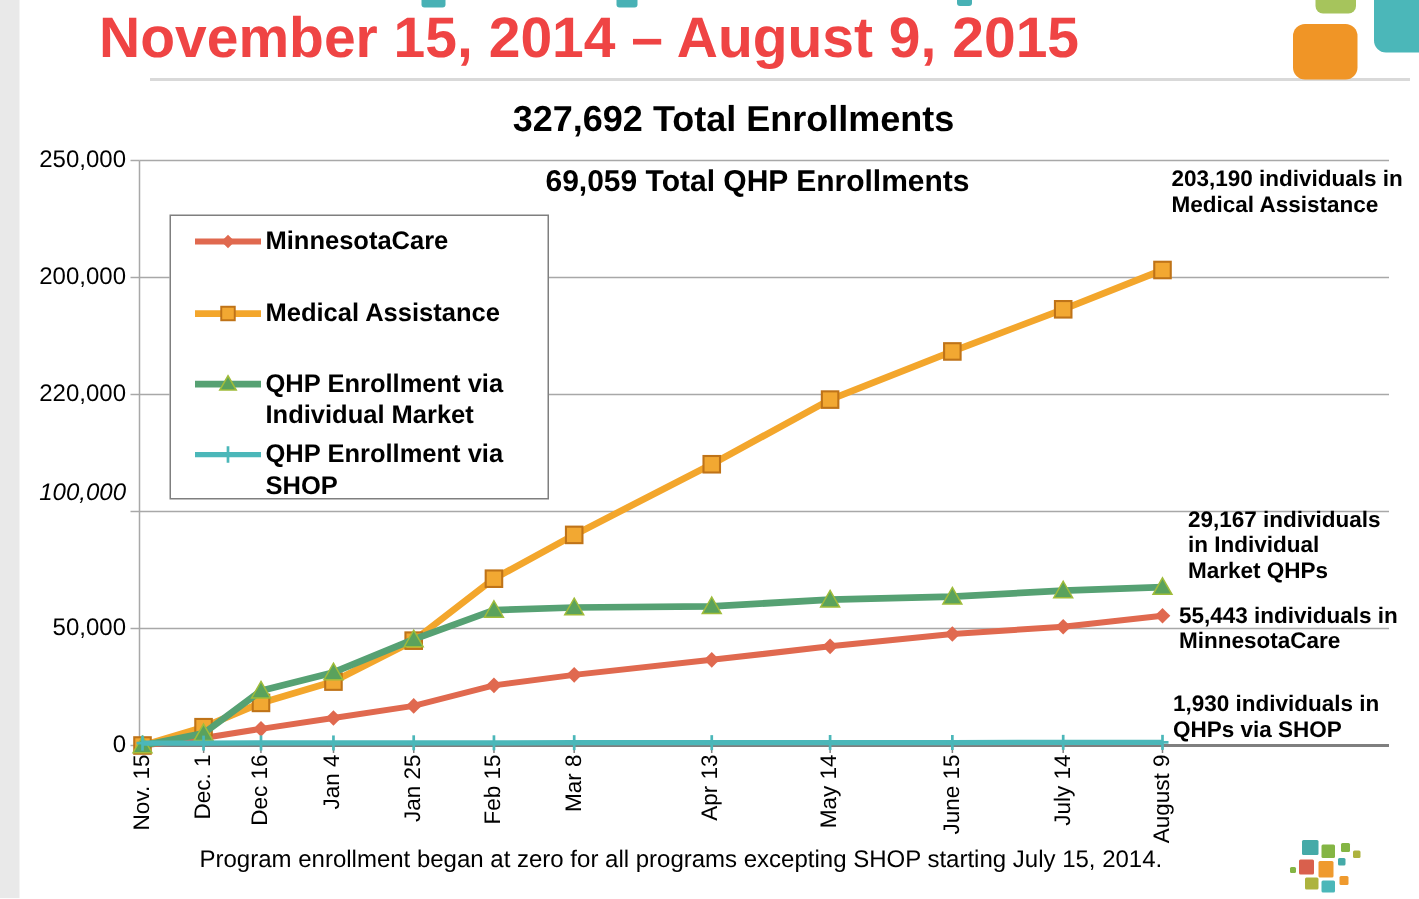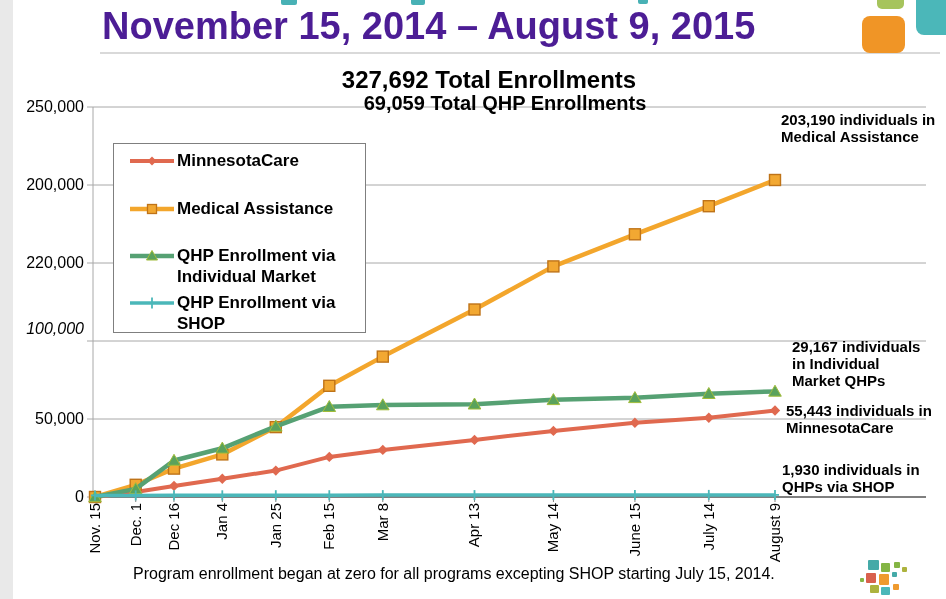--- a/index.html
+++ b/index.html
@@ -1,29 +1,29 @@
 <!DOCTYPE html>
 <html><head>
 <meta charset="utf-8">
 <style>
   html,body{margin:0;padding:0;background:#fff;}
   #stage{position:relative;width:946px;height:599px;background:#fff;overflow:hidden;
          font-family:"Liberation Sans",sans-serif;color:#000;}
   .abs{position:absolute;}
   #left-strip{left:0;top:0;width:13px;height:599px;background:#e9e9e9;}
-  #heading{left:66px;top:5px;width:720px;font-size:38px;font-weight:bold;color:#4c1d95;
-           letter-spacing:0px;white-space:nowrap;margin-left:36px;}
+  #heading{left:66px;top:5px;width:720px;font-size:38px;font-weight:bold;color:#ef4444;
+           letter-spacing:0px;white-space:nowrap;}
   #heading-divider{left:100px;top:52px;width:840px;height:2px;background:#d9d9d9;}
   .top-frag{top:0;height:5px;background:#48b1b5;border-radius:0 0 2px 2px;}
   
   #logo-green{left:877px;top:0;width:27px;height:9px;background:#a6c45c;border-radius:0 0 5px 5px;}
   #logo-orange{left:862px;top:16px;width:43px;height:37px;background:#f09526;border-radius:8px;}
   #logo-teal{left:916px;top:0;width:30px;height:35px;background:#4bb7b9;border-radius:0 0 0 8px;}
   #chart-title{left:53px;top:66px;width:872px;text-align:center;font-size:24px;font-weight:bold;}
-  #chart-subtitle{left:93px;top:92px;width:824px;text-align:center;font-size:20px;font-weight:bold;z-index:3;}
+  #chart-subtitle{left:93px;top:110px;width:824px;text-align:center;font-size:20px;font-weight:bold;z-index:3;}
   #plot-svg{left:0;top:0;z-index:1;}
   #legend{left:113px;top:143px;width:251px;height:188px;background:#fff;border:1.5px solid #7f7f7f;z-index:2;}
   .legend-row{position:absolute;left:15px;display:flex;align-items:flex-start;}
   .legend-label{font-size:17px;font-weight:bold;line-height:21px;white-space:pre-line;margin-left:2px;}
   .legend-icon{margin-top:3px;flex:none;}
   .ylabel{position:absolute;left:10px;width:74px;text-align:right;font-size:16px;line-height:18px;z-index:3;}
   .xlabel{position:absolute;top:503px;transform-origin:0 0;transform:rotate(-90deg) translateX(-100%);
           white-space:nowrap;font-size:15px;line-height:16px;z-index:3;}
   .annotation{font-size:15px;font-weight:bold;line-height:17px;white-space:pre-line;z-index:3;}
   #annotation-ma{left:781px;top:111px;width:165px;}

